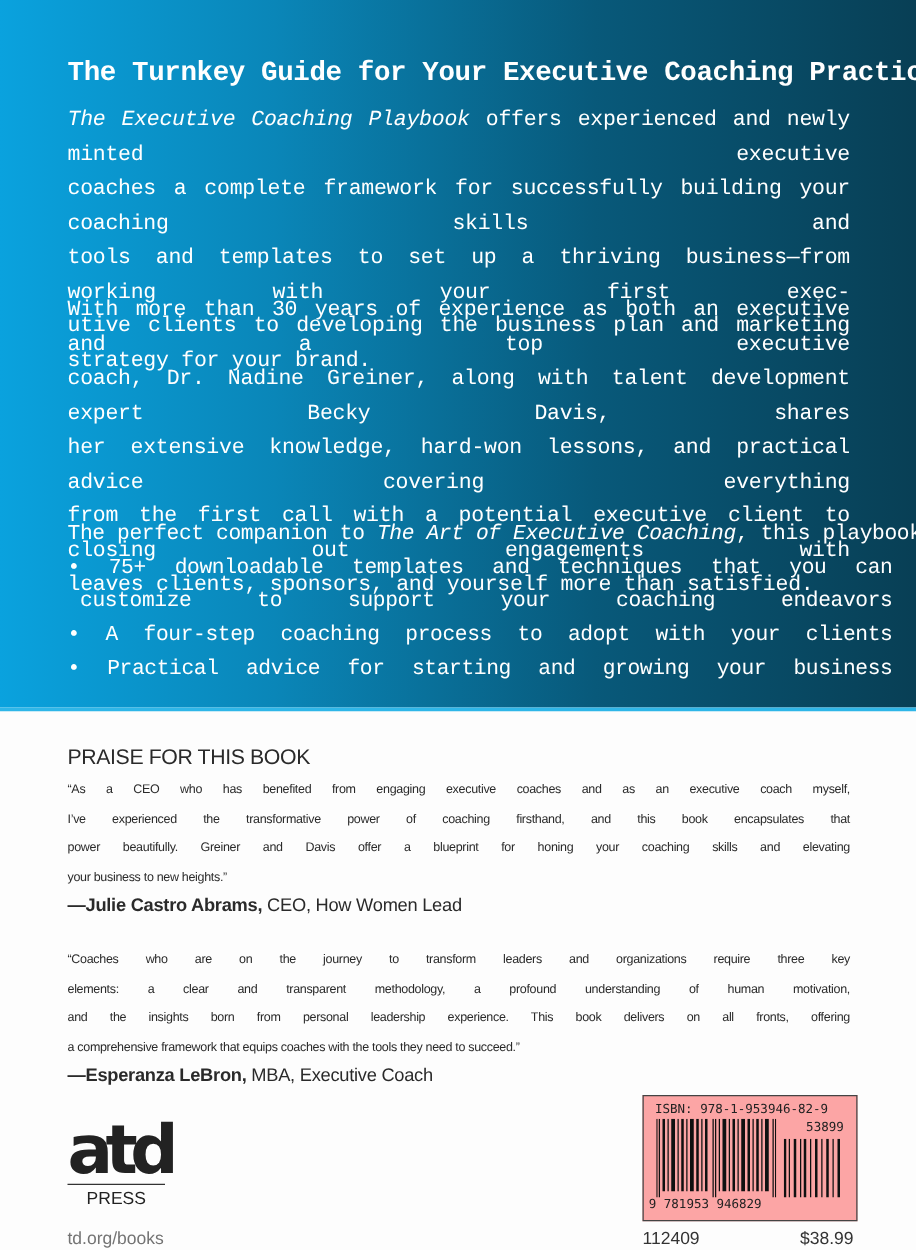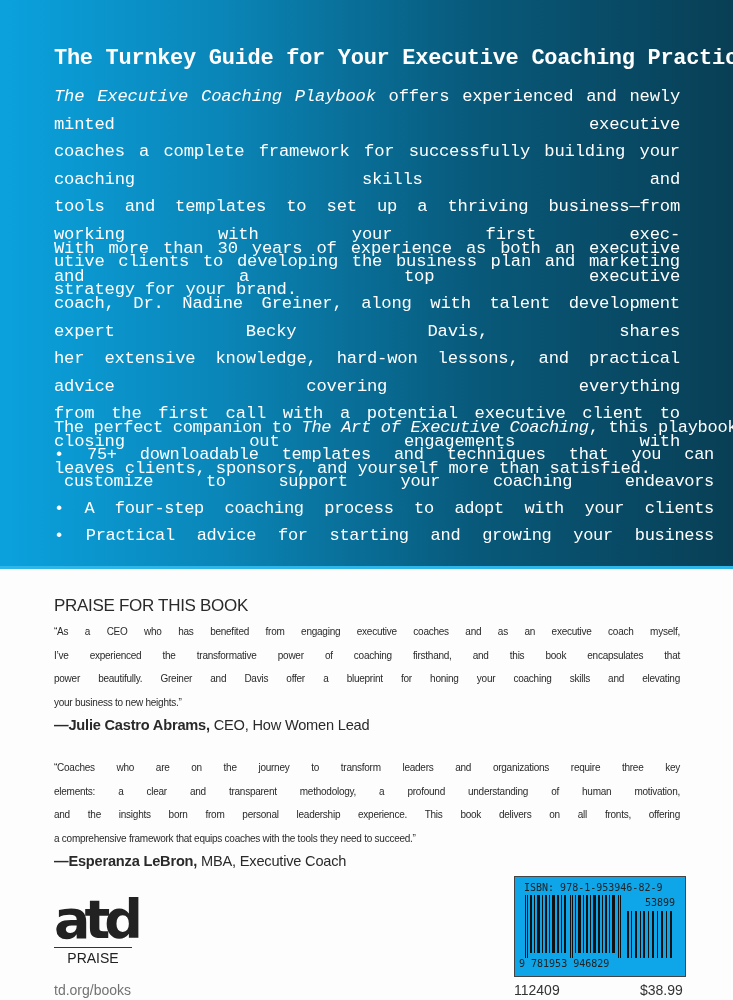--- a/index.html
+++ b/index.html
@@ -19,21 +19,21 @@
   .praise-h { font-size: 17px; letter-spacing: -0.3px; margin-bottom: 4px; }
   .q { font-size: 10px; line-height: 23.5px; letter-spacing: -0.25px; text-align: justify; text-align-last: justify; }
   .q div.last { text-align-last: left; }
   .attr { font-size: 14.6px; line-height: 22px; letter-spacing: -0.2px; }
   .attr b { font-weight: bold; }
   .logo { position: absolute; left: 54px; top: 895px; width: 78px; }
   .logo-text { font-family: "DejaVu Sans", sans-serif; font-weight: bold; font-size: 54px; letter-spacing: -6px; color: #222; line-height: 50px; }
   .logo-line { border-top: 1px solid #333; margin-top: 2px; }
   .logo-press { font-size: 14px; text-align: center; color: #222; margin-top: 2px; }
   .url { position: absolute; left: 54px; top: 982px; font-size: 14px; color: #737373; }
-  .barcode { position: absolute; left: 514px; top: 876px; width: 170px; height: 99px; border: 1.5px solid #444; background: #0ea5e9; text-decoration: underline; }
+  .barcode { position: absolute; left: 514px; top: 876px; width: 170px; height: 99px; border: 1.5px solid #444; background: #fca5a5; text-decoration: underline; }
   .isbn { position: absolute; left: 9px; top: 5px; font-family: "DejaVu Sans Mono", monospace; font-size: 10px; white-space: nowrap; color: #222; }
   .bars { position: absolute; left: 10px; top: 18px; width: 96px; height: 63px; }
   .bars2 { position: absolute; left: 112px; top: 34px; width: 46px; height: 47px; }
   .bar-num { position: absolute; left: 4px; top: 81px; font-family: "DejaVu Sans Mono", monospace; font-size: 10px; color: #222; }
   .addon { position: absolute; right: 10px; top: 20px; font-family: "DejaVu Sans Mono", monospace; font-size: 10px; color: #222; }
   .code { position: absolute; left: 514px; top: 982px; font-size: 14px; color: #333; }
   .price { position: absolute; left: 640px; top: 982px; font-size: 14px; color: #333; }
 </style>
 </head>
 <body>
@@ -81,21 +81,21 @@
     <div>elements: a clear and transparent methodology, a profound understanding of human motivation,</div>
     <div>and the insights born from personal leadership experience. This book delivers on all fronts, offering</div>
     <div class="last">a comprehensive framework that equips coaches with the tools they need to succeed.”</div>
   </div>
   <div class="attr"><b>—Esperanza LeBron,</b><span> MBA, Executive Coach</span></div>
 </div>
 
 <div class="logo">
   <div class="logo-text">atd</div>
   <div class="logo-line"></div>
-  <div class="logo-press">PRAISE</div>
+  <div class="logo-press">PRESS</div>
 </div>
 <div class="url">td.org/books</div>
 
 <div class="barcode">
   <div class="isbn">ISBN: 978-1-953946-82-9</div>
   <svg class="bars" viewBox="0 0 96 63" preserveAspectRatio="none">
     <g fill="#111">
       <rect x="0" y="0" width="1" height="63"></rect>
         <rect x="2" y="0" width="1" height="63"></rect>
       <rect x="5" y="0" width="2" height="58"></rect>

